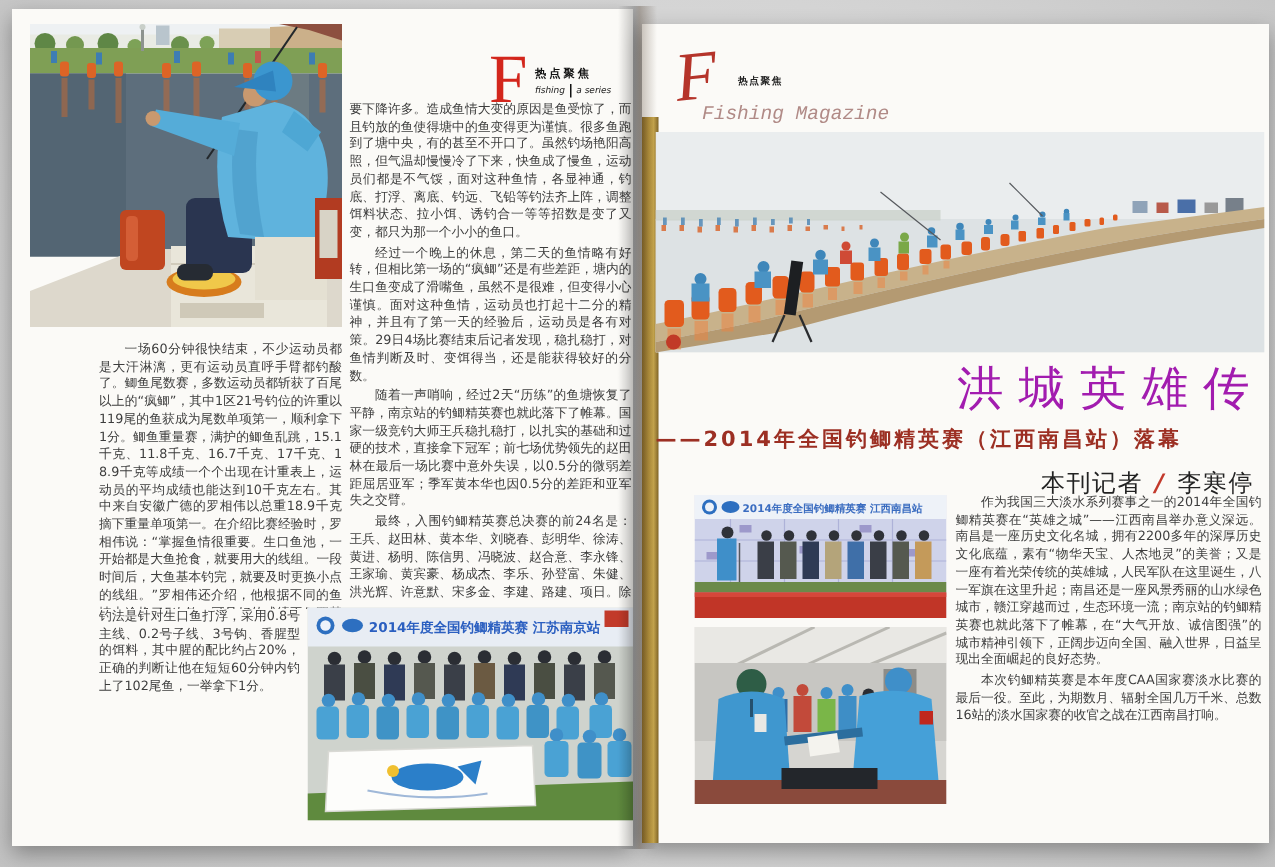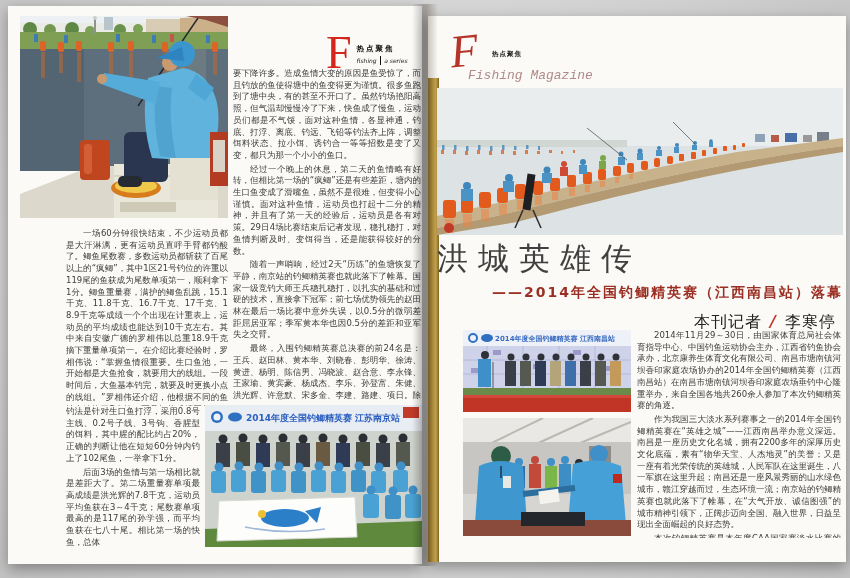--- a/index.html
+++ b/index.html
@@ -31,23 +31,23 @@
   .lp-col-left-upper{left:58px;top:222px;width:162px;height:178px;}
   .lp-col-left-lower{left:58px;top:400px;width:134px;height:156px;}
   .lp-col-left-lower p.cont{text-indent:0;}
   
   .gold-edge{position:absolute;left:0;top:62px;width:11px;height:484px;
     background:linear-gradient(90deg,#8a6d2c 0%,#b8963f 40%,#caa94f 70%,#7d6226 100%);}
   .rp-header{position:absolute;left:22px;top:12px;width:130px;height:60px;}
   .rp-f{font-family:"Liberation Serif","DejaVu Serif",serif;font-style:italic;font-size:46px;line-height:46px;color:#b5342a;display:inline-block;transform:rotate(-6deg);}
   .rp-tagcn{font-size:6.5px;font-weight:bold;color:#222;letter-spacing:1px;position:absolute;left:42px;top:22px;white-space:nowrap;}
   .rp-tagen{font-size:13px;font-style:italic;color:#b08a86;position:absolute;left:18px;top:40px;white-space:nowrap;font-family:Liberation Mono, monospace;}
-  .rp-title{position:absolute;left:9px;top:222px;width:406px;text-align:left;
-    font-family:"Liberation Serif","DejaVu Serif",serif;font-size:31px;letter-spacing:10px;color:#404040;white-space:nowrap;}
-  .rp-subtitle{position:absolute;left:9px;top:268px;width:406px;text-align:right;
+  .rp-title{position:absolute;left:9px;top:222px;width:406px;text-align:right;
+    font-family:"Liberation Serif","DejaVu Serif",serif;font-size:31px;letter-spacing:10px;color:#a21caf;white-space:nowrap;}
+  .rp-subtitle{position:absolute;left:9px;top:268px;width:406px;text-align:left;
     font-size:14px;font-weight:bold;color:#9c2f23;letter-spacing:2px;white-space:nowrap;}
   .rp-byline{position:absolute;right:10px;top:296px;font-size:16px;color:#222;letter-spacing:1px;white-space:nowrap;}
   .rp-byline .sep{color:#c2392b;font-weight:bold;font-style:italic;padding:0 2px;}
   .rp-body{left:209px;top:314px;width:204px;height:208px;}
 </style>
 </head>
 <body>
 
 <div class="stage">
 
@@ -139,21 +139,20 @@
       <p>经过一个晚上的休息，第二天的鱼情略有好转，但相比第一场的“疯鲫”还是有些差距，塘内的生口鱼变成了滑嘴鱼，虽然不是很难，但变得小心谨慎。面对这种鱼情，运动员也打起十二分的精神，并且有了第一天的经验后，运动员是各有对策。29日4场比赛结束后记者发现，稳扎稳打，对鱼情判断及时、变饵得当，还是能获得较好的分数。</p>
       <p>随着一声哨响，经过2天“历练”的鱼塘恢复了平静，南京站的钓鲫精英赛也就此落下了帷幕。国家一级竞钓大师王兵稳扎稳打，以扎实的基础和过硬的技术，直接拿下冠军；前七场优势领先的赵田林在最后一场比赛中意外失误，以0.5分的微弱差距屈居亚军；季军黄本华也因0.5分的差距和亚军失之交臂。</p>
       <p>最终，入围钓鲫精英赛总决赛的前24名是：王兵、赵田林、黄本华、刘晓春、彭明华、徐涛、黄进、杨明、陈信男、冯晓波、赵合意、李永锋、王家瑜、黄宾豪、杨成杰、李乐、孙登富、朱健、洪光辉、许意默、宋多金、李建、路建、项日。除了24名入围决赛的运动员，本次大赛还特设了2个特别奖，一是“积极参与奖”，奖给多年来坚持跟随国家级赛事南北征战的甘肃兰州老运动员季青雨先生，以奖励他对钓鱼运动的热爱；二是“巾帼奖”，奖给来自南京高淳的本地运动员史秋萍，以鼓励更多的女运动员出现在国家级钓赛之中。</p>
     </div>
 
     <div class="col lp-col-left-upper">
       <p>一场60分钟很快结束，不少运动员都是大汗淋漓，更有运动员直呼手臂都钓酸了。鲫鱼尾数赛，多数运动员都斩获了百尾以上的“疯鲫”，其中1区21号钓位的许重以119尾的鱼获成为尾数单项第一，顺利拿下1分。鲫鱼重量赛，满护的鲫鱼乱跳，15.1千克、11.8千克、16.7千克、17千克、18.9千克等成绩一个个出现在计重表上，运动员的平均成绩也能达到10千克左右。其中来自安徽广德的罗相伟以总重18.9千克摘下重量单项第一。在介绍比赛经验时，罗相伟说：“掌握鱼情很重要。生口鱼池，一开始都是大鱼抢食，就要用大的线组。一段时间后，大鱼基本钓完，就要及时更换小点的线组。”罗相伟还介绍，他根据不同的鱼情中途换了5次钩。可见好的成绩不仅要基础扎实，赛场的应变也极为重要。国家三级竞钓大师吴金贵也是如此，第一场比赛他抽了大边位置，开赛时钓浮效果不佳，后来调整战术采用钓底，后面的比赛中，因为他对鱼情判断准确，总体成绩也还不错。在首场比赛结束后，记者还采访了已有五年竞技钓生涯的实力派运动员周达，他表示固城湖钓场作为新建成的钓场，十分漂亮，鱼情也不错，以工程鲫为主，钓起来比较顺手。第一场他在尾数赛1号池18号钓位，</p>
     </div>
     <div class="col lp-col-left-lower">
       <p class="cont">钓法是针对生口鱼打浮，采用0.8号主线、0.2号子线、3号钩、香腥型的饵料，其中腥的配比约占20%，正确的判断让他在短短60分钟内钓上了102尾鱼，一举拿下1分。</p>
-      <p>后面3场的鱼情与第一场相比就是差距大了。第二场重量赛单项最高成绩是洪光辉的7.8千克，运动员平均鱼获在3～4千克；尾数赛单项最高的是117尾的孙学强，而平均鱼获在七八十尾。相比第一场的快鱼，总体</p>
     </div>
 
     <svg class="ph" style="left:197px;top:399px;" width="217" height="142" viewBox="0 0 217 142">
       <rect width="217" height="142" fill="#cfd3cd"></rect>
       <rect width="217" height="26" fill="#e8edf4"></rect>
       <circle cx="12" cy="12" r="6" fill="#2d6fc0"></circle>
         <circle cx="12" cy="12" r="3.5" fill="#eef3fa"></circle>
       <ellipse cx="30" cy="12" rx="7" ry="4.5" fill="#2d6fc0"></ellipse>
       <text x="118" y="16" text-anchor="middle" font-size="9" fill="#2b5fc0" font-weight="bold">2014年度全国钓鲫精英赛 江苏南京站</text>
       <rect x="198" y="2" width="16" height="11" fill="#c23a2a"></rect>
@@ -420,20 +419,19 @@
       <circle cx="136" cy="36" r="9" fill="#3f8fc9"></circle>
       <path d="M110,46 q26,-8 48,2 l6,70 -60,0 z" fill="#45a0d8"></path>
       <rect x="150" y="56" width="9" height="9" fill="#c0281e"></rect>
       <path d="M60,76 L112,70" stroke="#2c6e9e" stroke-width="6"></path>
       <rect x="76" y="72" width="20" height="13" fill="#f4f3ee" transform="rotate(-8 86 78)"></rect>
       <rect y="102" width="168" height="16" fill="#8a4a3c"></rect>
       <rect x="58" y="94" width="64" height="14" fill="#23262b"></rect>
     </svg>
 
     <div class="col rp-body">
-      <p>2014年11月29～30日，由国家体育总局社会体育指导中心、中国钓鱼运动协会主办，江西省钓鱼协会承办，北京康养生体育文化有限公司、南昌市塘南镇河坝香印家庭农场协办的2014年全国钓鲫精英赛（江西南昌站）在南昌市塘南镇河坝香印家庭农场垂钓中心隆重举办，来自全国各地共260余人参加了本次钓鲫精英赛的角逐。</p>
       <p>作为我国三大淡水系列赛事之一的2014年全国钓鲫精英赛在“英雄之城”——江西南昌举办意义深远。南昌是一座历史文化名城，拥有2200多年的深厚历史文化底蕴，素有“物华天宝、人杰地灵”的美誉；又是一座有着光荣传统的英雄城，人民军队在这里诞生，八一军旗在这里升起；南昌还是一座风景秀丽的山水绿色城市，赣江穿越而过，生态环境一流；南京站的钓鲫精英赛也就此落下了帷幕，在“大气开放、诚信图强”的城市精神引领下，正阔步迈向全国、融入世界，日益呈现出全面崛起的良好态势。</p>
       <p>本次钓鲫精英赛是本年度CAA国家赛淡水比赛的最后一役。至此，为期数月、辐射全国几万千米、总数16站的淡水国家赛的收官之战在江西南昌打响。</p>
     </div>
   </div>
 
   <div class="spine"></div>
 </div>
 
 </body></html>

